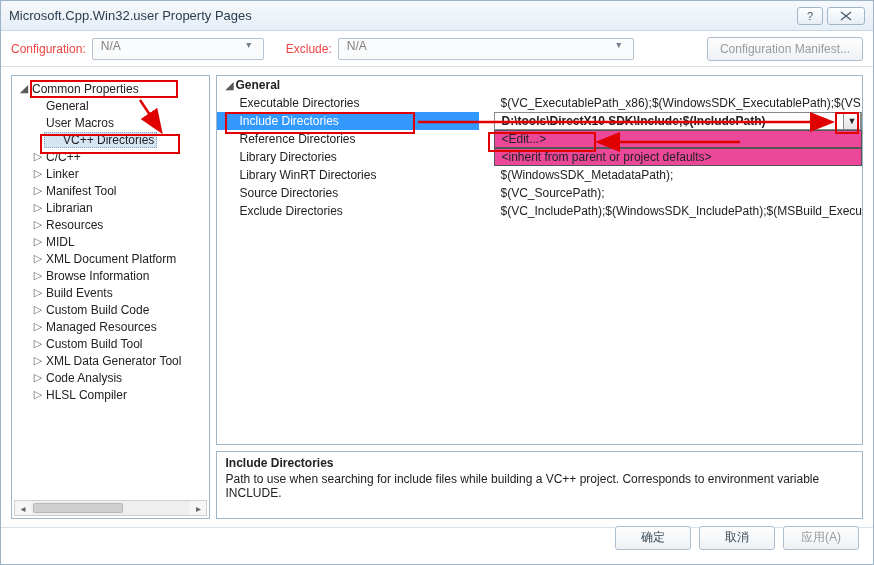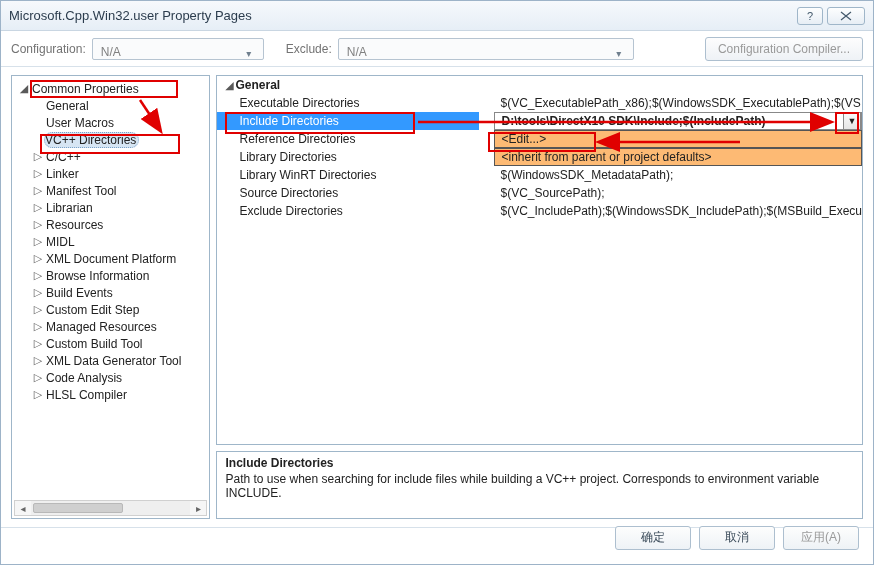--- a/index.html
+++ b/index.html
@@ -24,24 +24,24 @@
     border: 1px solid #9fb6c9; border-radius: 3px;
     display: inline-flex; align-items: center; justify-content: center;
     color: #42586b; font-size: 11px; font-family: Arial, sans-serif;
   }
   
   .config-row {
     height: 36px; display: flex; align-items: center;
     padding: 0 10px; gap: 6px;
     border-bottom: 1px solid #d7e1ea;
   }
-  .lbl { color: #737373; }
+  .lbl { color: #ef4444; }
   .dd {
     height: 22px; background: #fff; border: 1px solid #b6c4d1;
-    display: inline-flex; align-items: flex-end; padding: 0 6px 0 8px;
+    display: inline-flex; align-items: flex-start; padding: 0 6px 0 8px;
     border-radius: 2px; position: relative;
   }
   .dd.disabled { color: #808080; background: #fafbfc; }
   .dd .caret {
     width: 16px; text-align: center; color: #6f7f8e;
     margin-left: auto; font-size: 10px;
   }
   .btn {
     height: 24px; background: linear-gradient(#fdfdfd,#eef2f6);
     border: 1px solid #adbfcf; border-radius: 3px;
@@ -101,21 +101,21 @@
   }
   .grid-name {
     width: 262px; padding-left: 22px; display: flex; align-items: center;
   }
   .grid-val {
     flex: 1; padding-left: 6px; display: flex; align-items: center;
     overflow: hidden; white-space: nowrap;
   }
   .grid-row.selected .grid-name { background: #3399ff; color: #fff; }
   .grid-row.selected .grid-val { font-weight: bold; background: #fff; border: 1px solid #888; height: 18px; }
-  .edit-row .grid-val { border: 1px solid #555; background: #fdba74; }
+  .edit-row .grid-val { border: 1px solid #555; background: #ec4899; }
   .dd-btn {
     position: absolute; right: 1px; top: 36px; width: 18px; height: 18px;
     border: 1px solid #888; background: linear-gradient(#fafafa,#e6e6e6);
     display: flex; align-items: center; justify-content: center; font-size: 9px;
   }
   
   .desc {
     border: 1px solid #9fb6c9; background: #fff;
     margin-top: 6px; padding: 4px 8px 10px 8px; flex: 1;
   }
@@ -150,21 +150,21 @@
     <span class="caret">▾</span>
   </span>
   <span style="width:10px"></span>
   <span class="lbl">Exclude:</span>
   <span class="dd disabled" style="width:296px">
     <span>N/A</span>
     <span class="caret">▾</span>
   </span>
   <span style="flex:1"></span>
   <span class="btn disabled">
-    <span>Configuration Compiler...</span>
+    <span>Configuration Manifest...</span>
   </span>
 </div>
 
 <div class="main">
 
   <div class="tree-pane">
     <div class="tree">
       <div class="tree-item">
         <span class="tw">◢</span>
         <span class="tree-label">Common Properties</span>
@@ -173,21 +173,21 @@
           <div class="tree-item">
             <span class="tw" style="margin-left: 14px;"></span>
             <span class="tree-label tree-child" style="padding-left: 2px;">General</span>
           </div>
           <div class="tree-item">
             <span class="tw" style="margin-left: 14px;"></span>
             <span class="tree-label tree-child" style="padding-left: 2px;">User Macros</span>
           </div>
           <div class="tree-item highlight">
             <span class="tw" style="margin-left: 14px;"></span>
-            <span class="tree-label tree-child" style="padding-left: 0; border-radius: 8px;">VC++ Directories</span>
+            <span class="tree-label tree-child" style="padding-left: 18px;">VC++ Directories</span>
           </div>
           <div class="tree-item">
             <span class="tw" style="margin-left: 14px;">▷</span>
             <span class="tree-label tree-child" style="padding-left: 2px;">C/C++</span>
           </div>
           <div class="tree-item">
             <span class="tw" style="margin-left: 14px;">▷</span>
             <span class="tree-label tree-child" style="padding-left: 2px;">Linker</span>
           </div>
           <div class="tree-item">
@@ -213,21 +213,21 @@
           <div class="tree-item">
             <span class="tw" style="margin-left: 14px;">▷</span>
             <span class="tree-label tree-child" style="padding-left: 2px;">Browse Information</span>
           </div>
           <div class="tree-item">
             <span class="tw" style="margin-left: 14px;">▷</span>
             <span class="tree-label tree-child" style="padding-left: 2px;">Build Events</span>
           </div>
           <div class="tree-item">
             <span class="tw" style="margin-left: 14px;">▷</span>
-            <span class="tree-label tree-child" style="padding-left: 2px;">Custom Edit Step</span>
+            <span class="tree-label tree-child" style="padding-left: 2px;">Custom Build Code</span>
           </div>
           <div class="tree-item">
             <span class="tw" style="margin-left: 14px;">▷</span>
             <span class="tree-label tree-child" style="padding-left: 2px;">Managed Resources</span>
           </div>
           <div class="tree-item">
             <span class="tw" style="margin-left: 14px;">▷</span>
             <span class="tree-label tree-child" style="padding-left: 2px;">Custom Build Tool</span>
           </div>
           <div class="tree-item">

